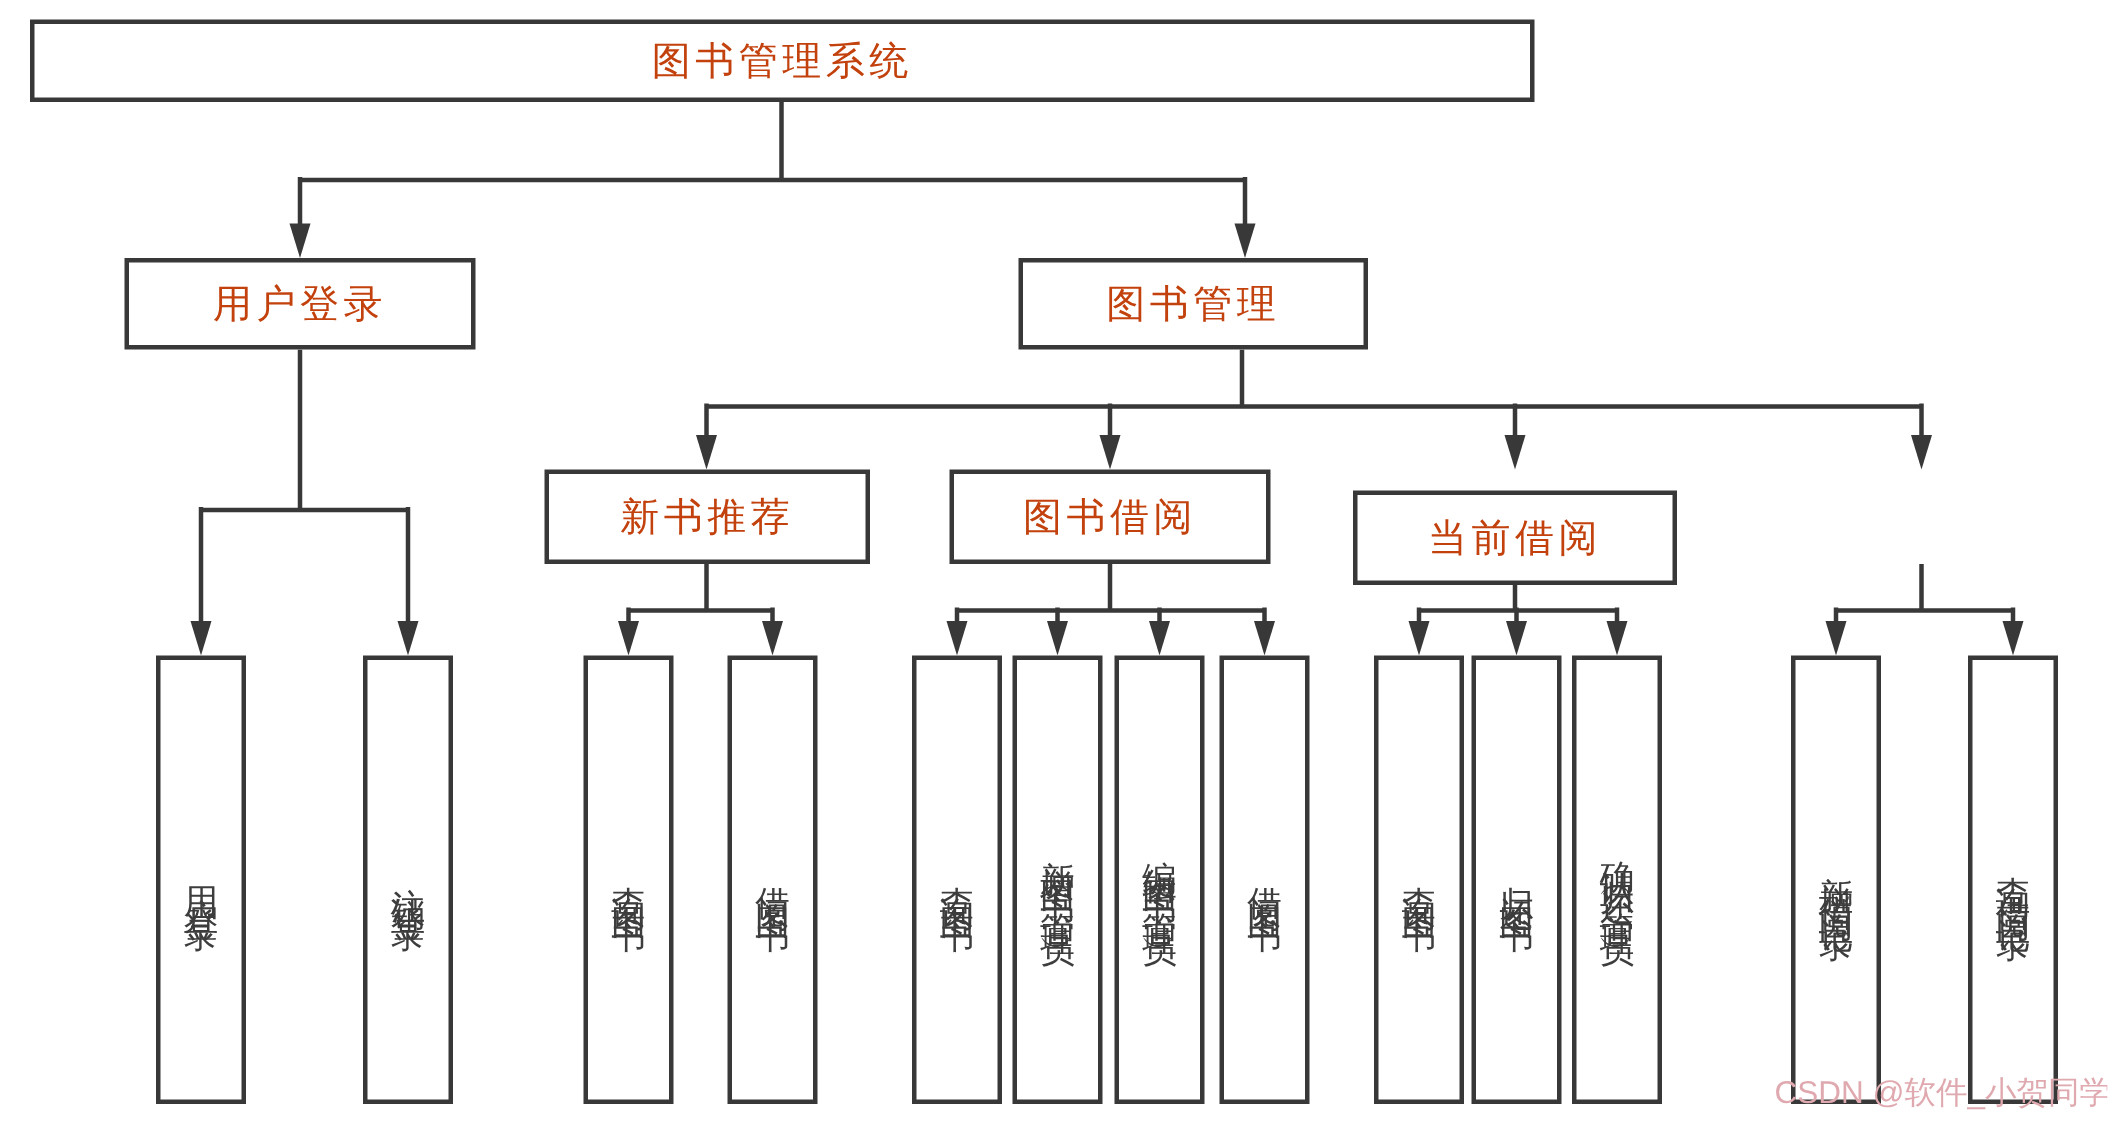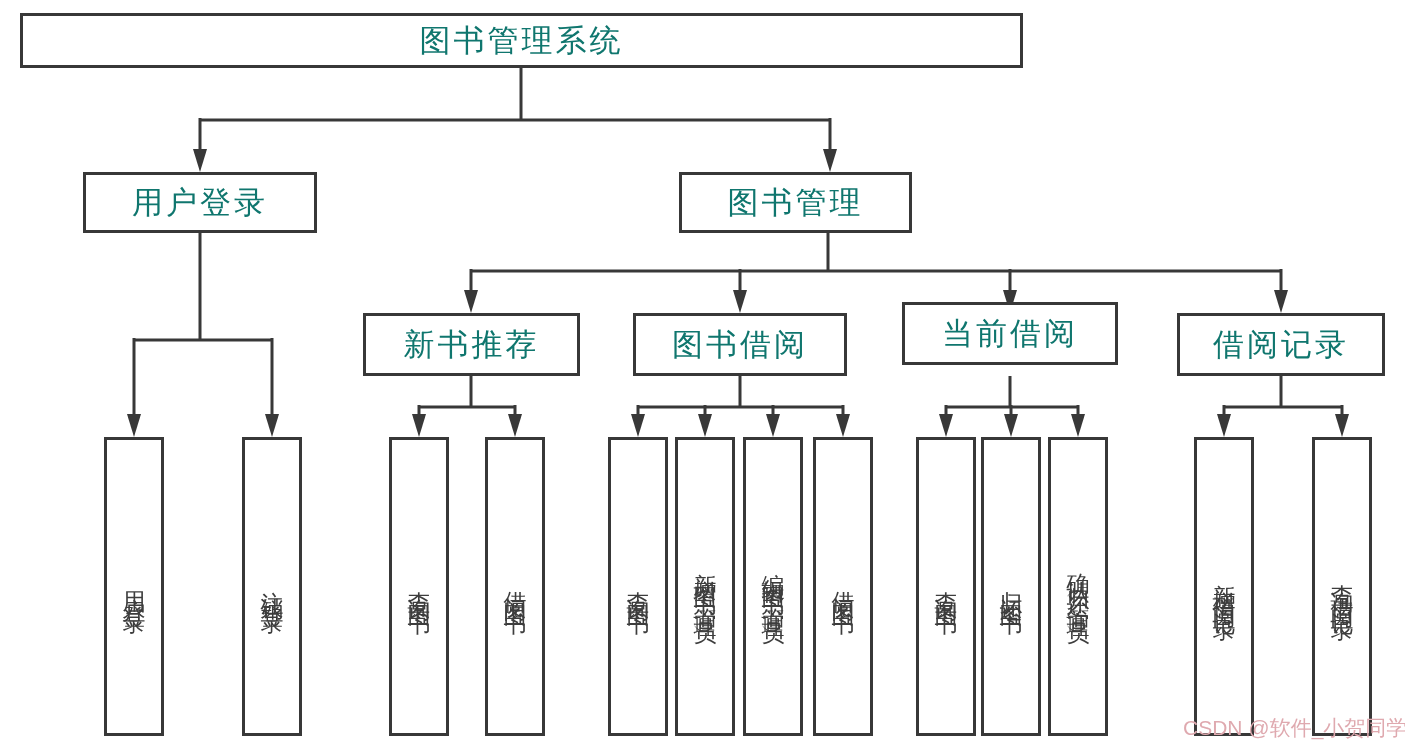--- a/index.html
+++ b/index.html
@@ -21,24 +21,24 @@
   .node {
     position: absolute;
     background: #ffffff;
     border: 3px solid #383838;
     display: flex;
     align-items: center;
     justify-content: center;
     color: #3d3d3d;
   }
   .hnode span {
-    font-size: 31px;
+    font-size: 26px;
     letter-spacing: 3px;
     white-space: nowrap;
-    color: #0f766e;
+    color: #c2410c;
   }
   .vnode span {
     writing-mode: vertical-rl;
     text-orientation: mixed;
     font-size: 23px;
     letter-spacing: 7px;
     line-height: 1;
     color: #3d3d3d;
   }
   .watermark {
@@ -99,25 +99,22 @@
   <div class="node hnode" style="left:679px;top:172px;width:233px;height:61px">
     <span>图书管理</span>
   </div>
 
   <div class="node hnode" style="left:363px;top:313px;width:217px;height:63px">
     <span>新书推荐</span>
   </div>
   <div class="node hnode" style="left:633px;top:313px;width:214px;height:63px">
     <span>图书借阅</span>
   </div>
-  <div class="node hnode" style="left:902px;top:302px;width:216px;height:63px">
+  <div class="node hnode" style="left:902px;top:327px;width:216px;height:63px">
     <span>当前借阅</span>
-  </div>
-  <div class="node hnode" style="left:1177px;top:313px;width:208px;height:63px">
-    <span>借阅记录</span>
   </div>
 
   <div class="node vnode" style="left:104px;top:437px;width:60px;height:299px">
     <span>用户登录</span>
   </div>
   <div class="node vnode" style="left:242px;top:437px;width:60px;height:299px">
     <span>注销登录</span>
   </div>
 
   <div class="node vnode" style="left:389px;top:437px;width:60px;height:299px">

